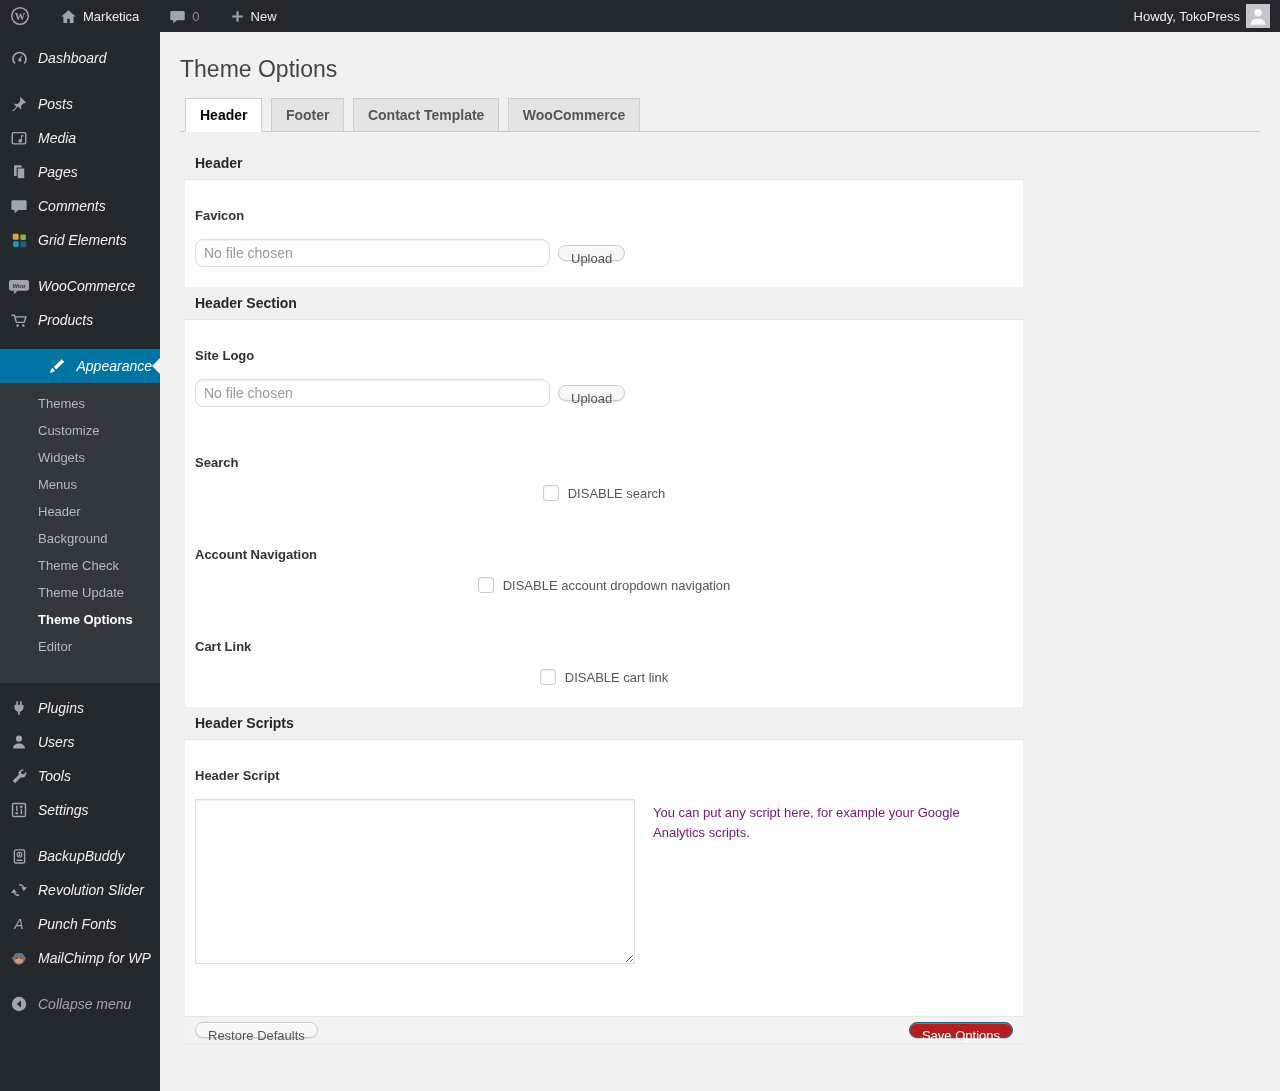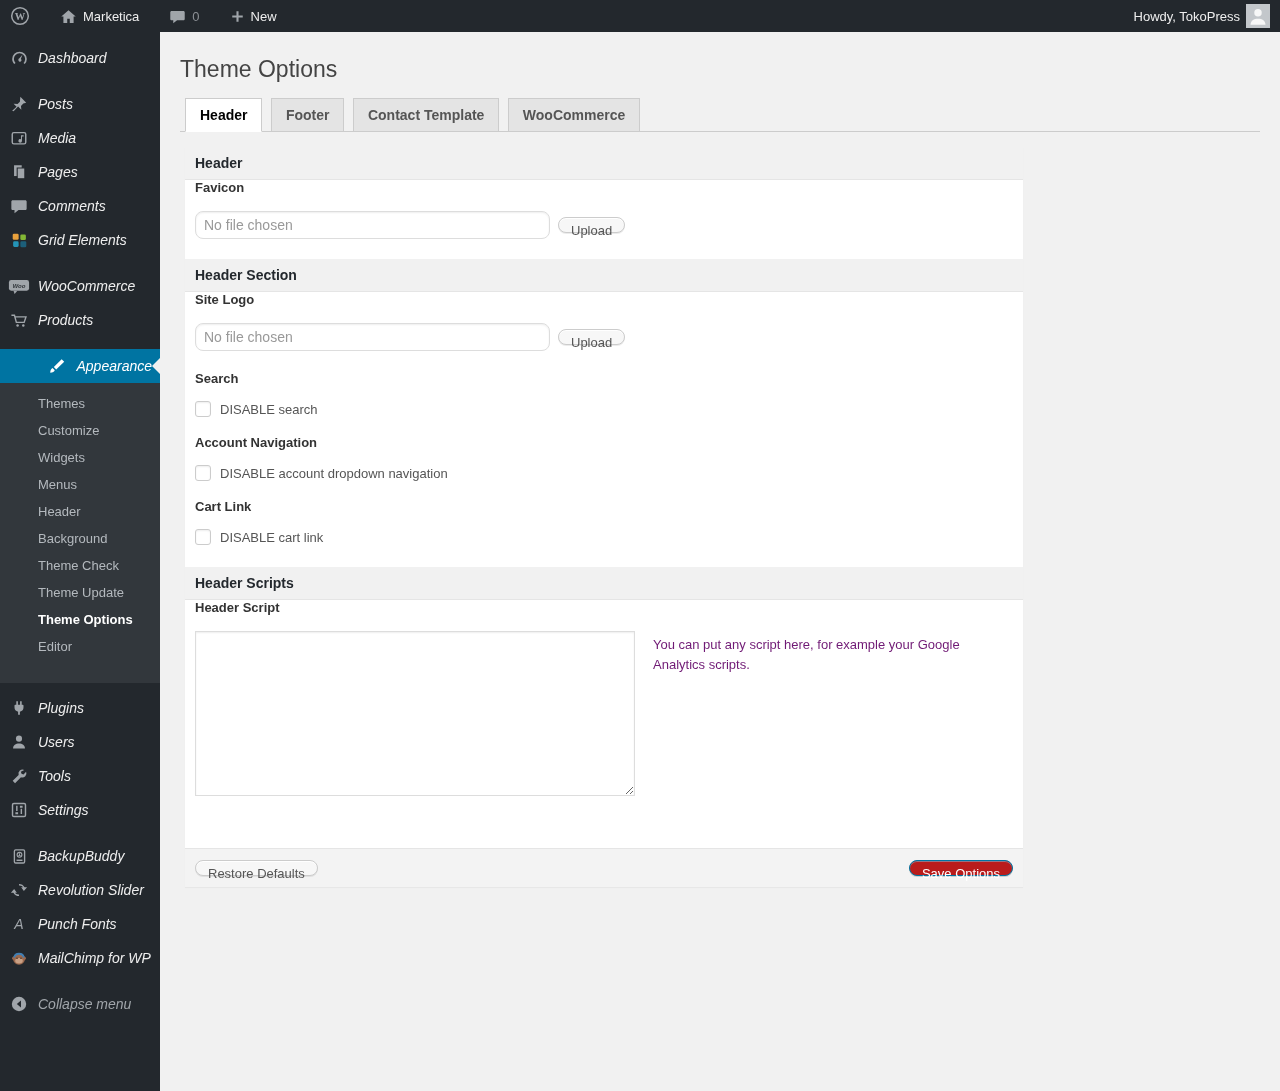--- a/index.html
+++ b/index.html
@@ -74,56 +74,56 @@
   .nav-tab.active {
     background: #fff; color: #000; border-bottom: 1px solid #fff;
   }
 
   .panel { width: 838px; margin: 15px 0 0 5px; background: #fff; box-shadow: 0 1px 1px rgba(0,0,0,.04); }
   .section-bar {
     background: #f1f1f1; border-bottom: 1px solid #e5e5e5;
     padding: 8px 10px; font-size: 14px; font-weight: 600; color: #23282d;
   }
   .panel-body { padding: 0 10px; }
-  .field-label { font-size: 13px; font-weight: bold; color: #333; }
+  .field-label { font-size: 13px; font-weight: bold; color: #333; padding-top: 28px; }
   .field-row { display: flex; align-items: center; gap: 8px; margin-top: 16px; padding-bottom: 20px; }
   .file-input {
     width: 355px; height: 28px; border: 1px solid #ddd; background: #fff;
     font-size: 14px; color: #999; padding: 0 8px; border-radius: 8px;
     box-shadow: inset 0 1px 2px rgba(0,0,0,.07);
     font-family: "Liberation Sans", sans-serif;
   }
   .button {
     display: inline-block; height: 16px; line-height: 26px; padding: 0 12px;
     font-size: 13px; border-radius: 13px; cursor: pointer;
     border: 1px solid #ccc; background: #f7f7f7; color: #555;
     box-shadow: inset 0 1px 0 #fff, 0 1px 0 rgba(0,0,0,.08);
     font-family: "Liberation Sans", sans-serif;
   }
   .button-primary {
     background: #b91c1c; border-color: #0074a2; color: #fff;
     box-shadow: inset 0 1px 0 rgba(120,200,230,.5), 0 1px 0 rgba(0,0,0,.15);
   }
-  .check-row { display: flex; align-items: center; gap: 9px; margin-top: 15px; padding-bottom: 18px; }
+  .check-row { display: flex; align-items: center; gap: 9px; margin-top: 15px; padding-bottom: 18px; justify-content: center; }
   .check-row input[type="checkbox"] {
     appearance: none; -webkit-appearance: none;
     width: 16px; height: 16px; border: 1px solid #ccc; border-radius: 3px;
     background: #fff; box-shadow: inset 0 1px 2px rgba(0,0,0,.07); cursor: pointer;
   }
   .check-label { font-size: 13px; color: #555; }
   .script-row { display: flex; gap: 18px; margin-top: 16px; padding-bottom: 52px; }
   .script-textarea {
     width: 440px; height: 165px; border: 1px solid #ddd; background: #fff;
     resize: both; box-shadow: inset 0 1px 2px rgba(0,0,0,.07);
     font-family: "Liberation Mono", monospace; font-size: 13px; padding: 4px;
   }
   .script-help { width: 320px; font-size: 13px; color: #701a75; line-height: 1.55; padding-top: 4px; }
   .panel-footer {
     background: #f3f3f3; border-top: 1px solid #e5e5e5;
-    padding: 11px 10px; display: flex; justify-content: space-between; align-items: center;
+    padding: 5px 10px; display: flex; justify-content: space-between; align-items: center;
   }
 </style>
 </head>
 <body>
 
 <div class="admin-bar">
   <div class="ab-left">
     <span class="ab-item">
       <span>
         <svg width="20" height="20" viewBox="0 0 20 20">

